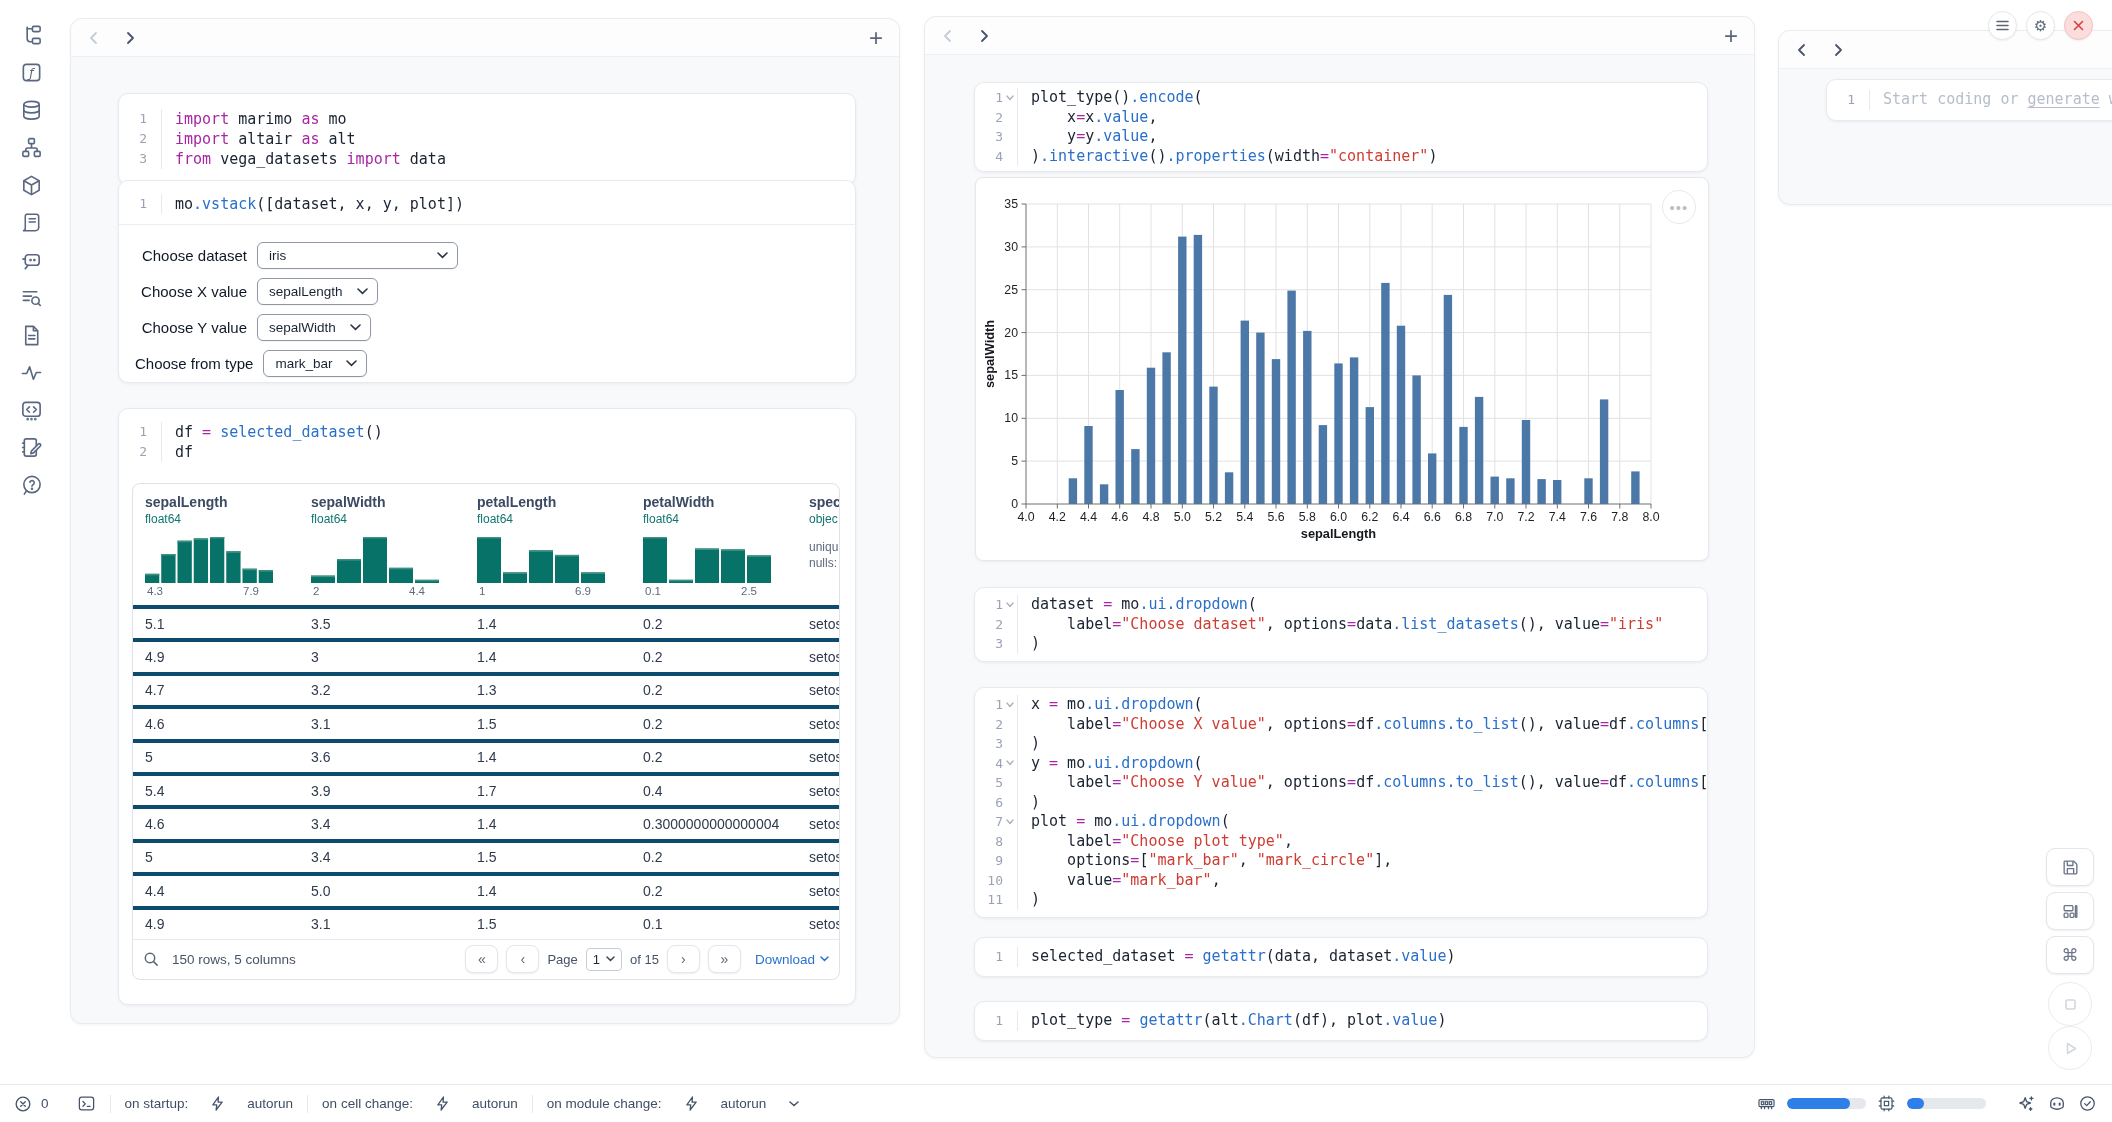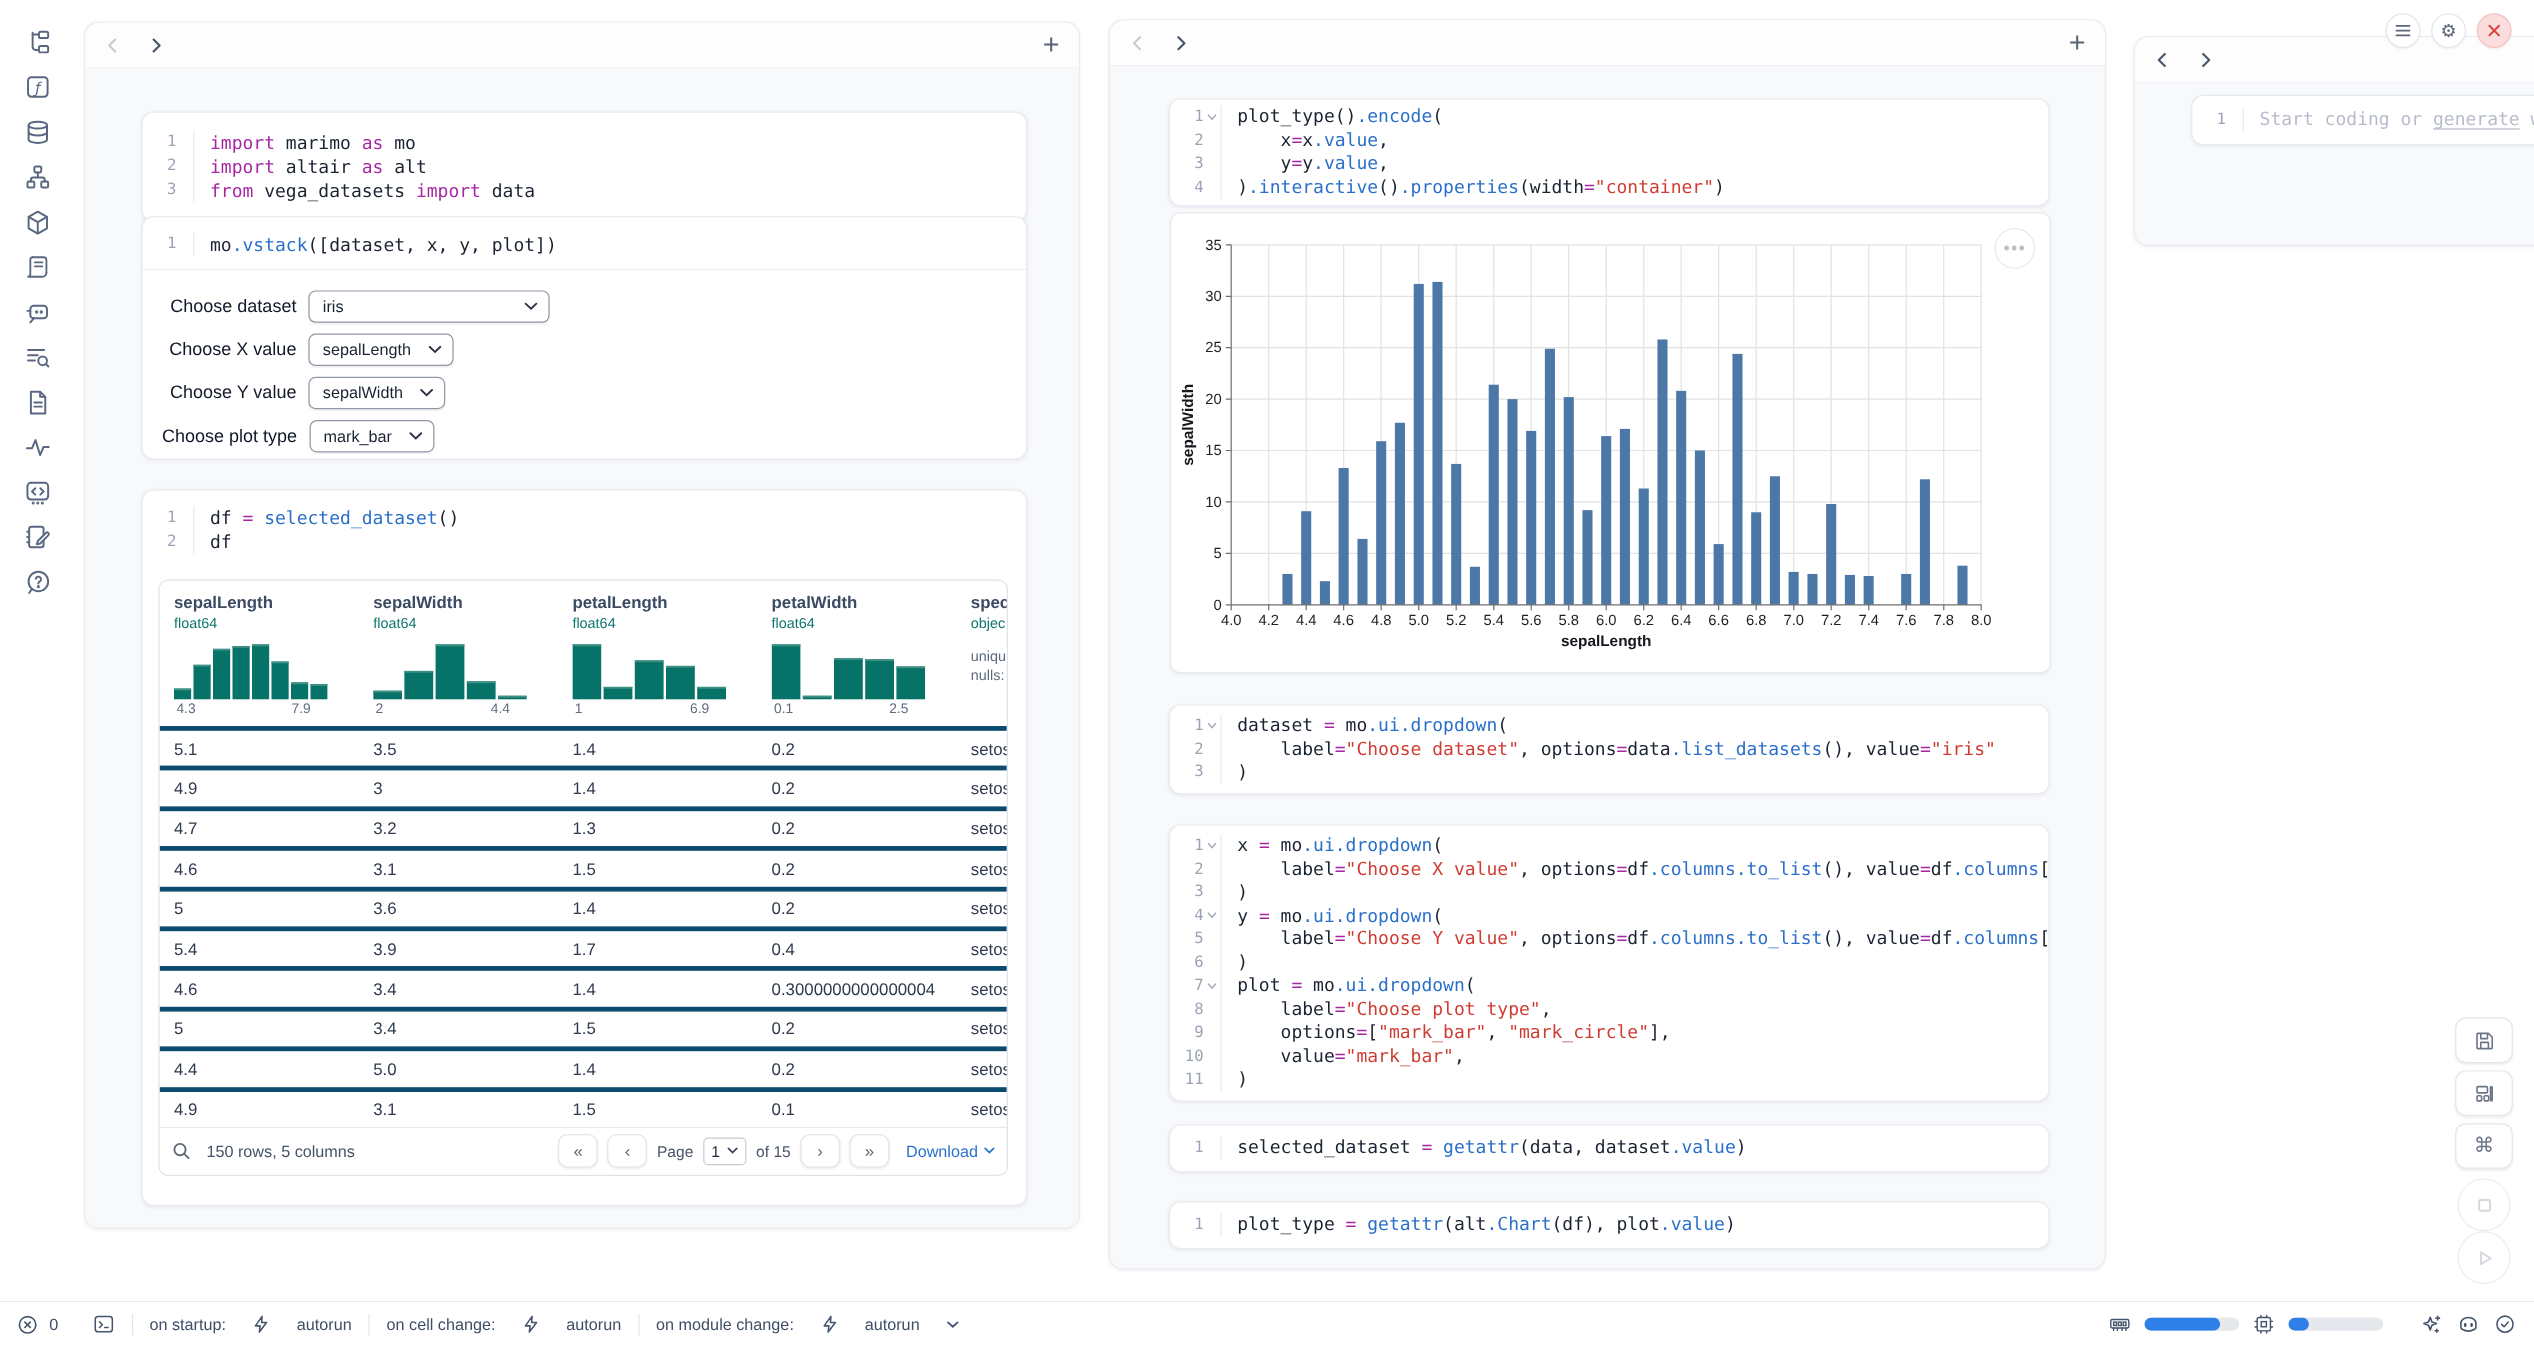--- a/index.html
+++ b/index.html
@@ -262,21 +262,21 @@
         <div class="ctrl-row">
           <span class="ctrl-label">Choose Y value</span>
           <span class="ctrl-select">
             <span class="val">sepalWidth</span>
             <svg width="11" height="7" viewBox="0 0 11 7" fill="none" stroke="#2c3443" stroke-width="1.6" stroke-linecap="round">
               <polyline points="1,1 5.5,5.3 10,1"></polyline>
             </svg>
           </span>
         </div>
         <div class="ctrl-row">
-          <span class="ctrl-label">Choose plot type</span>
+          <span class="ctrl-label">Choose from type</span>
           <span class="ctrl-select">
             <span class="val">mark_bar</span>
             <svg width="11" height="7" viewBox="0 0 11 7" fill="none" stroke="#2c3443" stroke-width="1.6" stroke-linecap="round">
               <polyline points="1,1 5.5,5.3 10,1"></polyline>
             </svg>
           </span>
         </div>
       </div>
   </div>
 

